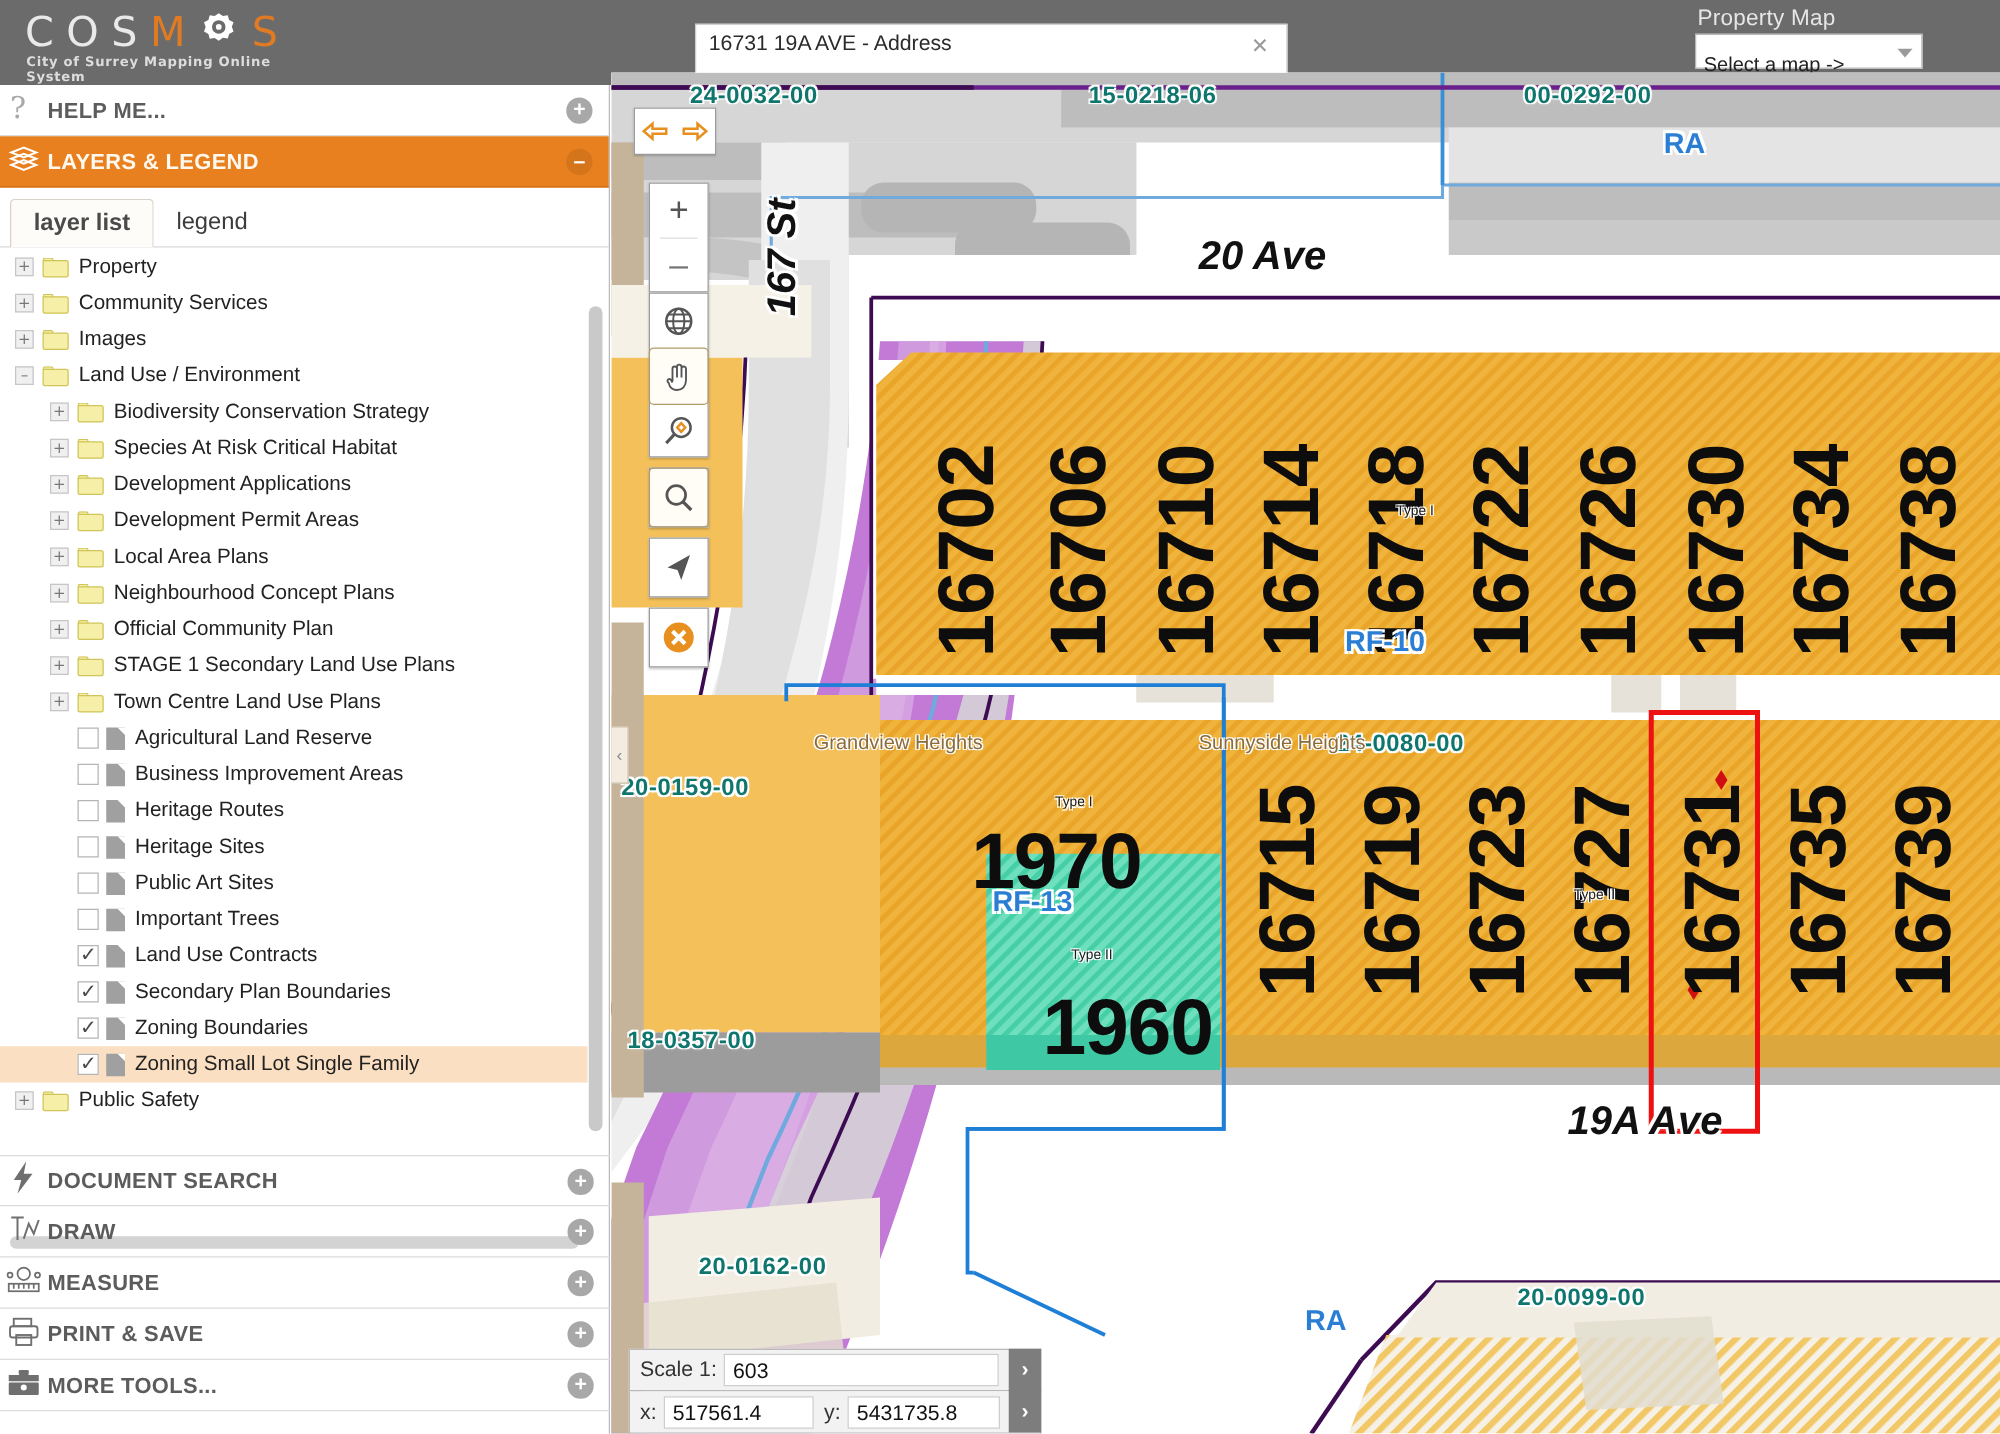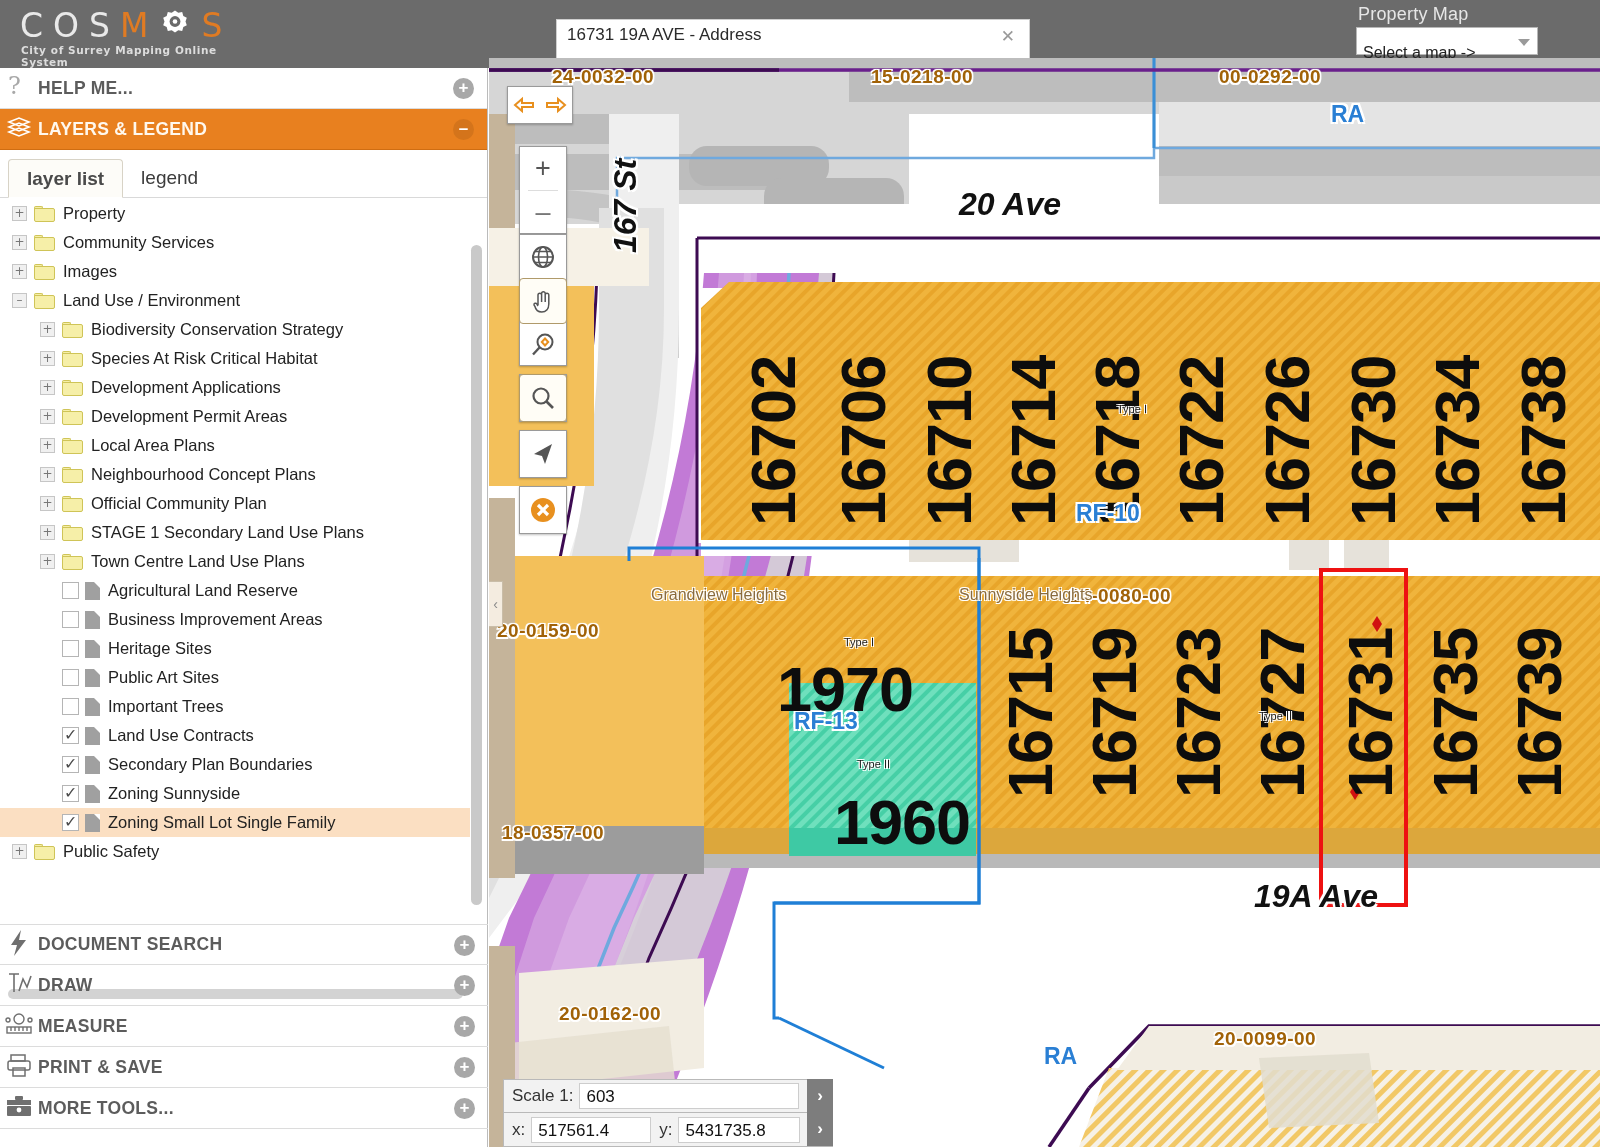--- a/index.html
+++ b/index.html
@@ -58,21 +58,21 @@
   .ind0{padding-left:12px;} .ind1{padding-left:40px;} .ind2{padding-left:62px;}
 
   #tree-scroll { position:absolute; right:6px; top:10px; width:11px; height:760px; }
   #tree-thumb { position:absolute; left:0; top:36px; width:11px; height:660px; background:#c9c9c9; border-radius:6px; }
   #hscroll { position:absolute; left:8px; top:921px; width:455px; height:10px; background:#d3d3d3; border-radius:5px;}
 
   
   #map { position:absolute; left:489px; top:58px; width:1111px; height:1089px; overflow:hidden; background:#ffffff; }
   .mapabs { position:absolute; }
   .lbl { position:absolute; white-space:nowrap; font-family:"Liberation Sans",sans-serif; }
-  .parcelid { color:#a16207; font-size:19px; font-weight:bold; letter-spacing:.5px;
+  .parcelid { color:#0f766e; font-size:19px; font-weight:bold; letter-spacing:.5px;
               text-shadow:-1.5px -1.5px 0 #fff,1.5px -1.5px 0 #fff,-1.5px 1.5px 0 #fff,1.5px 1.5px 0 #fff,0 0 3px #fff; }
   .street { font-style:italic; font-weight:bold; font-size:32px; color:#111;
             text-shadow:-2px -2px 0 #fff,2px -2px 0 #fff,-2px 2px 0 #fff,2px 2px 0 #fff,0 0 4px #fff; }
   .zone { color:#2a7fd4; font-weight:bold; font-size:23px;
           text-shadow:-2px -2px 0 #fff,2px -2px 0 #fff,-2px 2px 0 #fff,2px 2px 0 #fff; }
   .addr { font-size:63px; font-weight:bold; color:#0d0d0d; transform-origin:left top; letter-spacing:-1px; font-family:"Liberation Sans",sans-serif;}
   .addrh { font-size:63px; font-weight:bold; color:#0d0d0d; font-family:"Liberation Sans",sans-serif; letter-spacing:-1px;}
   .typelbl { font-size:11px; color:#1a1a1a; text-shadow:-1px -1px 0 #fff,1px -1px 0 #fff,-1px 1px 0 #fff,1px 1px 0 #fff; }
   .nhood { font-size:16px; color:#8a6b3c; text-shadow:-1px -1px 0 #fff,1px -1px 0 #fff,-1px 1px 0 #fff,1px 1px 0 #fff;}
 
@@ -280,20 +280,25 @@
             <span>Agricultural Land Reserve</span>
           </div>
           <div class="node ind2">
             <span class="chk"></span>
             <span class="doc"></span>
             <span>Business Improvement Areas</span>
           </div>
           <div class="node ind2">
             <span class="chk"></span>
             <span class="doc"></span>
+            <span>Heritage Routes</span>
+          </div>
+          <div class="node ind2">
+            <span class="chk"></span>
+            <span class="doc"></span>
             <span>Heritage Sites</span>
           </div>
           <div class="node ind2">
             <span class="chk"></span>
             <span class="doc"></span>
             <span>Public Art Sites</span>
           </div>
           <div class="node ind2">
             <span class="chk"></span>
             <span class="doc"></span>
@@ -305,21 +310,21 @@
             <span>Land Use Contracts</span>
           </div>
           <div class="node ind2">
             <span class="chk on"></span>
             <span class="doc"></span>
             <span>Secondary Plan Boundaries</span>
           </div>
           <div class="node ind2">
             <span class="chk on"></span>
             <span class="doc"></span>
-            <span>Zoning Sunnyside</span>
+            <span>Zoning Boundaries</span>
           </div>
           <div class="node ind2 sel">
             <span class="chk on"></span>
             <span class="doc"></span>
             <span>Zoning Small Lot Single Family</span>
           </div>
           <div class="node ind0">
             <span class="exp">+</span>
             <span class="folder">
               <span class="ft"></span>
@@ -533,21 +538,21 @@
           <div class="addr" style="position: absolute; left: 757px; top: 740px; transform: rotate(-90deg); transform-origin: left top;">16727</div>
           <div class="addr" style="position: absolute; left: 845px; top: 740px; transform: rotate(-90deg); transform-origin: left top;">16731</div>
           <div class="addr" style="position: absolute; left: 930px; top: 740px; transform: rotate(-90deg); transform-origin: left top;">16735</div>
           <div class="addr" style="position: absolute; left: 1014px; top: 740px; transform: rotate(-90deg); transform-origin: left top;">16739</div>
         </div>
     </div>
 
     <div class="mapabs" style="left:0;top:0;width:1111px;height:1089px;">
       <div id="lbl-parcelids">
           <div class="lbl parcelid" style="left: 63px; top: 8px;">24-0032-00</div>
-          <div class="lbl parcelid" style="left: 382px; top: 8px;">15-0218-00</div>
+          <div class="lbl parcelid" style="left: 382px; top: 8px;">15-0218-06</div>
           <div class="lbl parcelid" style="left: 730px; top: 8px;">00-0292-00</div>
           <div class="lbl parcelid" style="left: 580px; top: 527px;">24-0080-00</div>
           <div class="lbl parcelid" style="left: 8px; top: 562px;">20-0159-00</div>
           <div class="lbl parcelid" style="left: 13px; top: 764px;">18-0357-00</div>
           <div class="lbl parcelid" style="left: 70px; top: 945px;">20-0162-00</div>
           <div class="lbl parcelid" style="left: 725px; top: 970px;">20-0099-00</div>
         </div>
       <div id="lbl-zones">
           <div class="lbl zone" style="left: 842px; top: 43px;">RA</div>
           <div class="lbl zone" style="left: 570px; top: 442px; padding-left: 17px;">RF-10</div>

